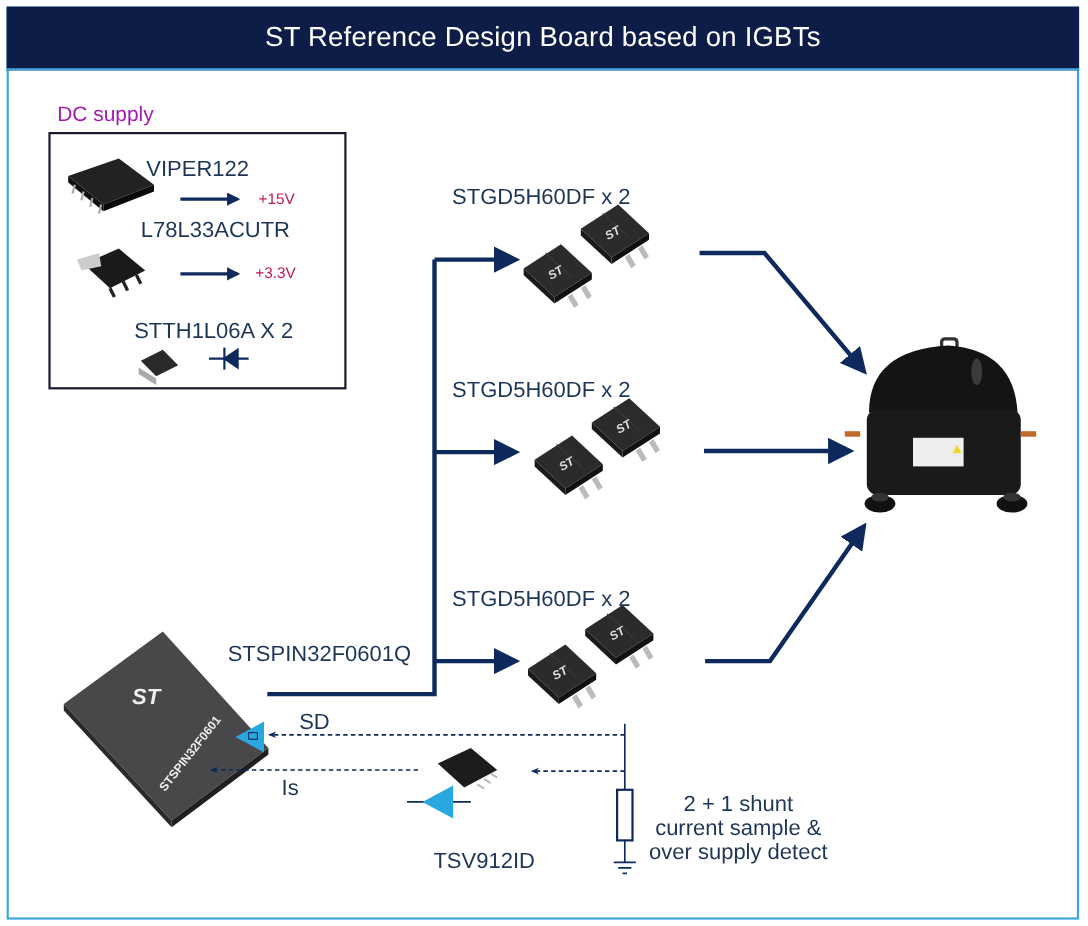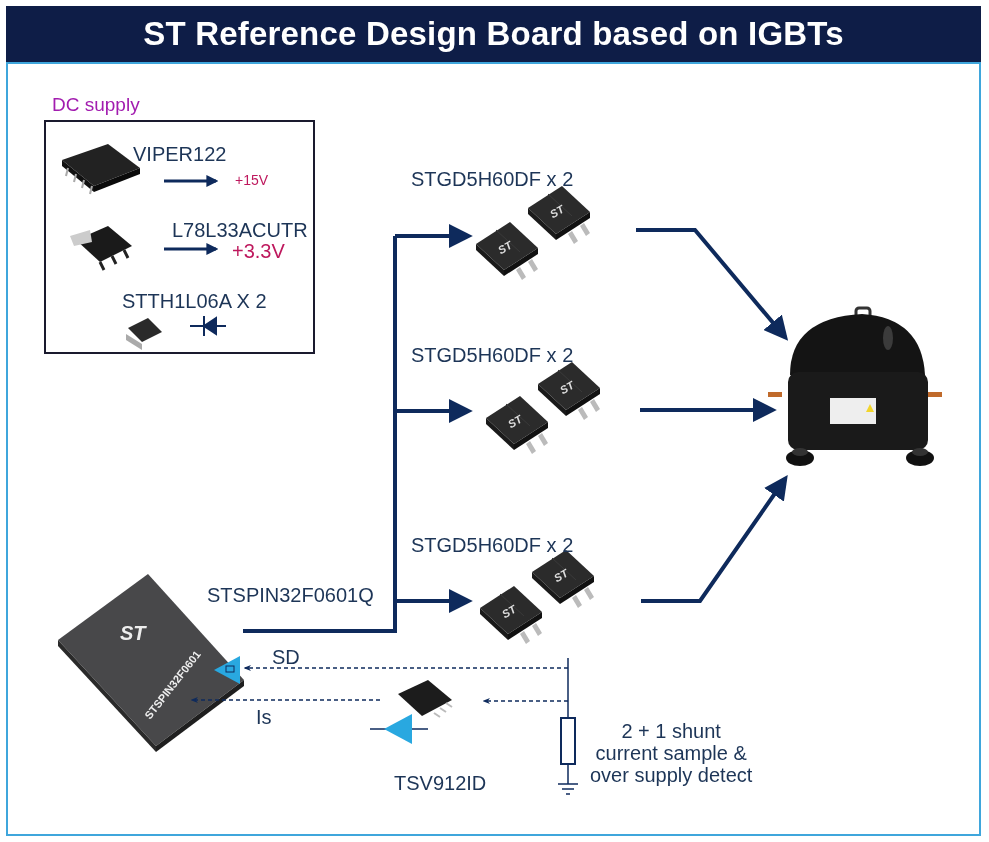--- a/index.html
+++ b/index.html
@@ -1,19 +1,19 @@
 <!DOCTYPE html>
 <html><head>
 <meta charset="utf-8">
 <style>
   html, body { margin:0; padding:0; background:#ffffff; }
   body { width:989px; height:842px; position:relative; overflow:hidden; font-family:"Liberation Sans", sans-serif; }
   .frame { position:absolute; left:6px; top:6px; width:975px; height:830px; border:2px solid #3fa6dc; box-sizing:border-box; background:#fff; }
   .header { position:absolute; left:6px; top:6px; width:975px; height:58px; background:#0e1d47; border-bottom:2px solid #3fa6dc; box-sizing:border-box; display:flex; align-items:center; justify-content:center; }
-  .header-title { color:#ffffff; font-weight:bold; font-size:33px; letter-spacing:0.2px; }
+  .header-title { color:#ffffff; font-weight:normal; font-size:25px; letter-spacing:0.2px; }
   .lbl { position:absolute; color:#1d3557; font-size:20px; white-space:nowrap; }
   .lbl.dark { color:#be185d; }
   .dc-title { position:absolute; left:52px; top:94px; font-size:19px; color:#a21caf; }
   .dc-box { position:absolute; left:44px; top:120px; width:271px; height:234px; border:2px solid #1a1a2e; box-sizing:border-box; }
   svg.diagram { position:absolute; left:0; top:0; }
 </style>
 </head>
 <body>
 
 <div class="frame"></div>
@@ -157,22 +157,22 @@
     </g>
   </g>
   <g>
     <line x1="370" y1="729" x2="428" y2="729" stroke="#0e2a5c" stroke-width="1.5"></line>
     <path d="M384,729 L412,714 L412,744 z" fill="#29a8e0"></path>
   </g>
 </svg>
 
 <div class="lbl" style="left:133px;top:143px;">VIPER122</div>
 <div class="lbl dark" style="left:235px;top:172px;font-size:14px;">+15V</div>
-<div class="lbl" style="left:128px;top:219px;margin-left:44px;">L78L33ACUTR</div>
-<div class="lbl dark" style="left:232px;top:240px;font-size:20px;">+3.3V</div>
+<div class="lbl" style="left:128px;top:198px;">L78L33ACUTR</div>
+<div class="lbl dark" style="left:232px;top:240px;font-size:14px;">+3.3V</div>
 <div class="lbl" style="left:122px;top:290px;">STTH1L06A X 2</div>
 
 <div class="lbl" style="left:411px;top:168px;">STGD5H60DF x 2</div>
 <div class="lbl" style="left:411px;top:344px;">STGD5H60DF x 2</div>
 <div class="lbl" style="left:411px;top:534px;">STGD5H60DF x 2</div>
 
 <div class="lbl" style="left:207px;top:584px;">STSPIN32F0601Q</div>
 <div class="lbl" style="left:272px;top:646px;">SD</div>
 <div class="lbl" style="left:256px;top:706px;">Is</div>
 <div class="lbl" style="left:394px;top:772px;">TSV912ID</div>

